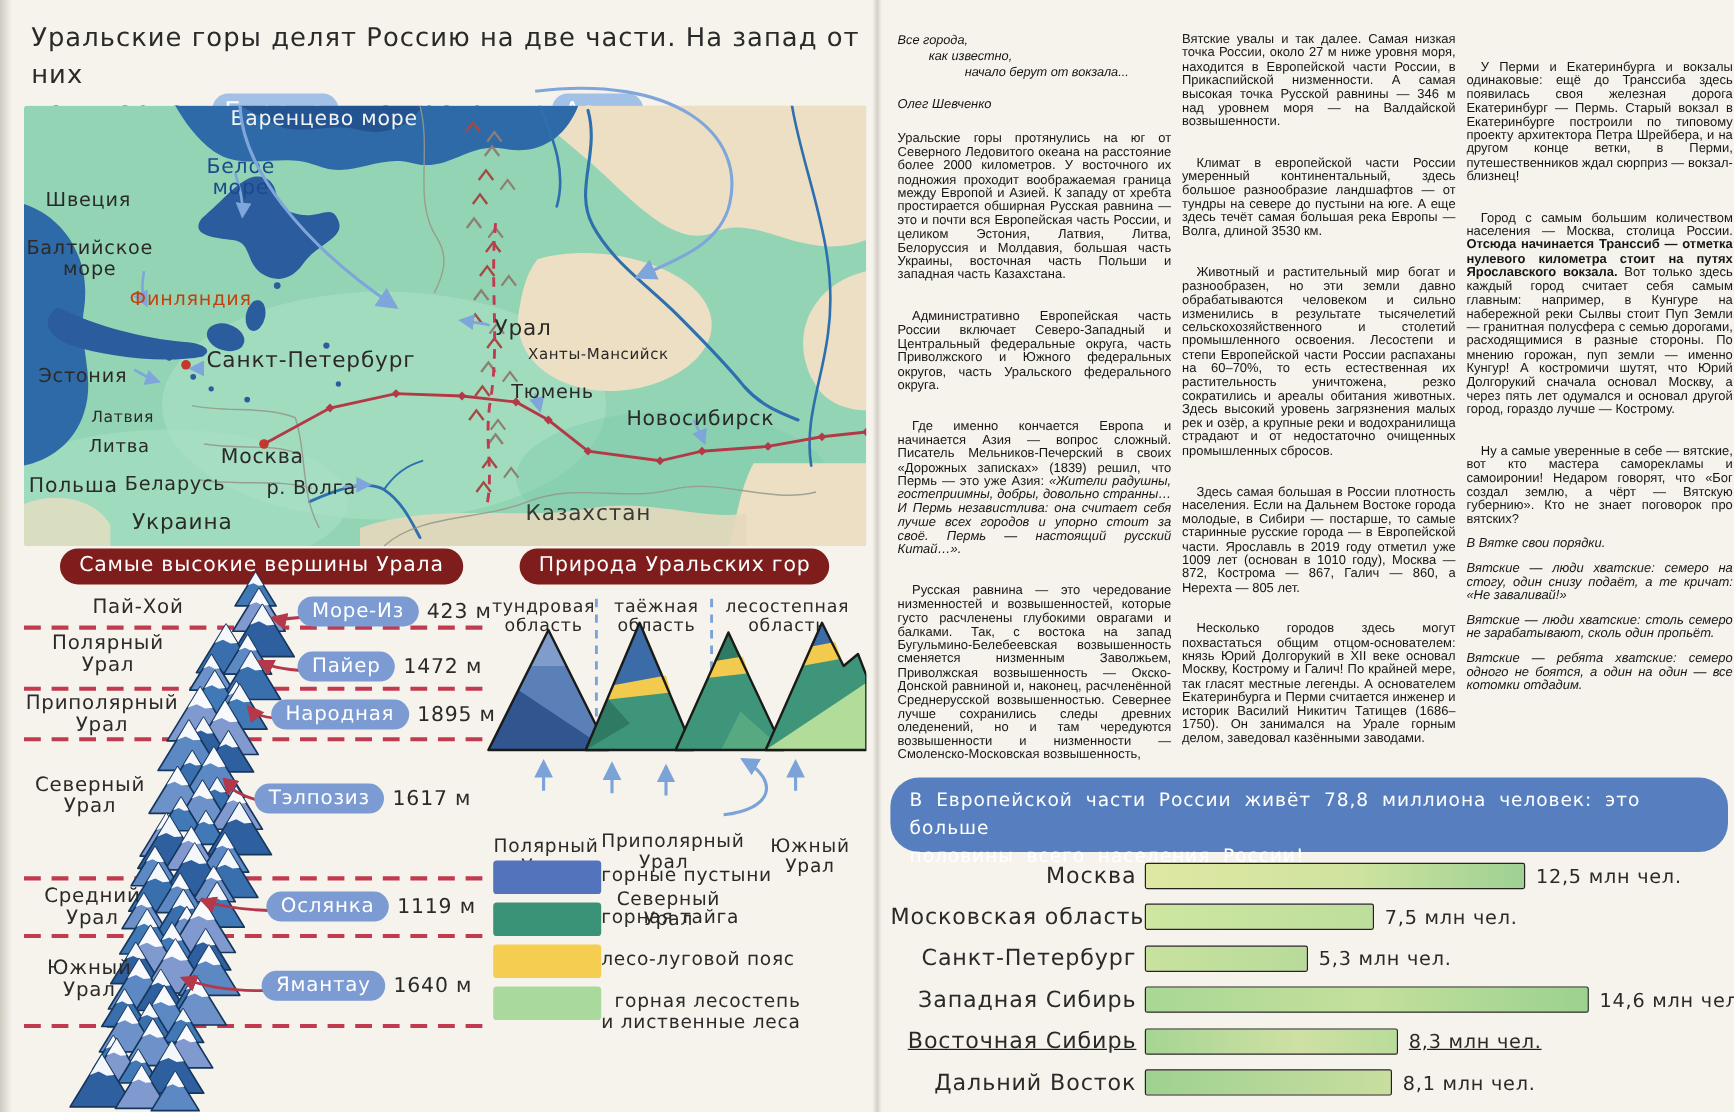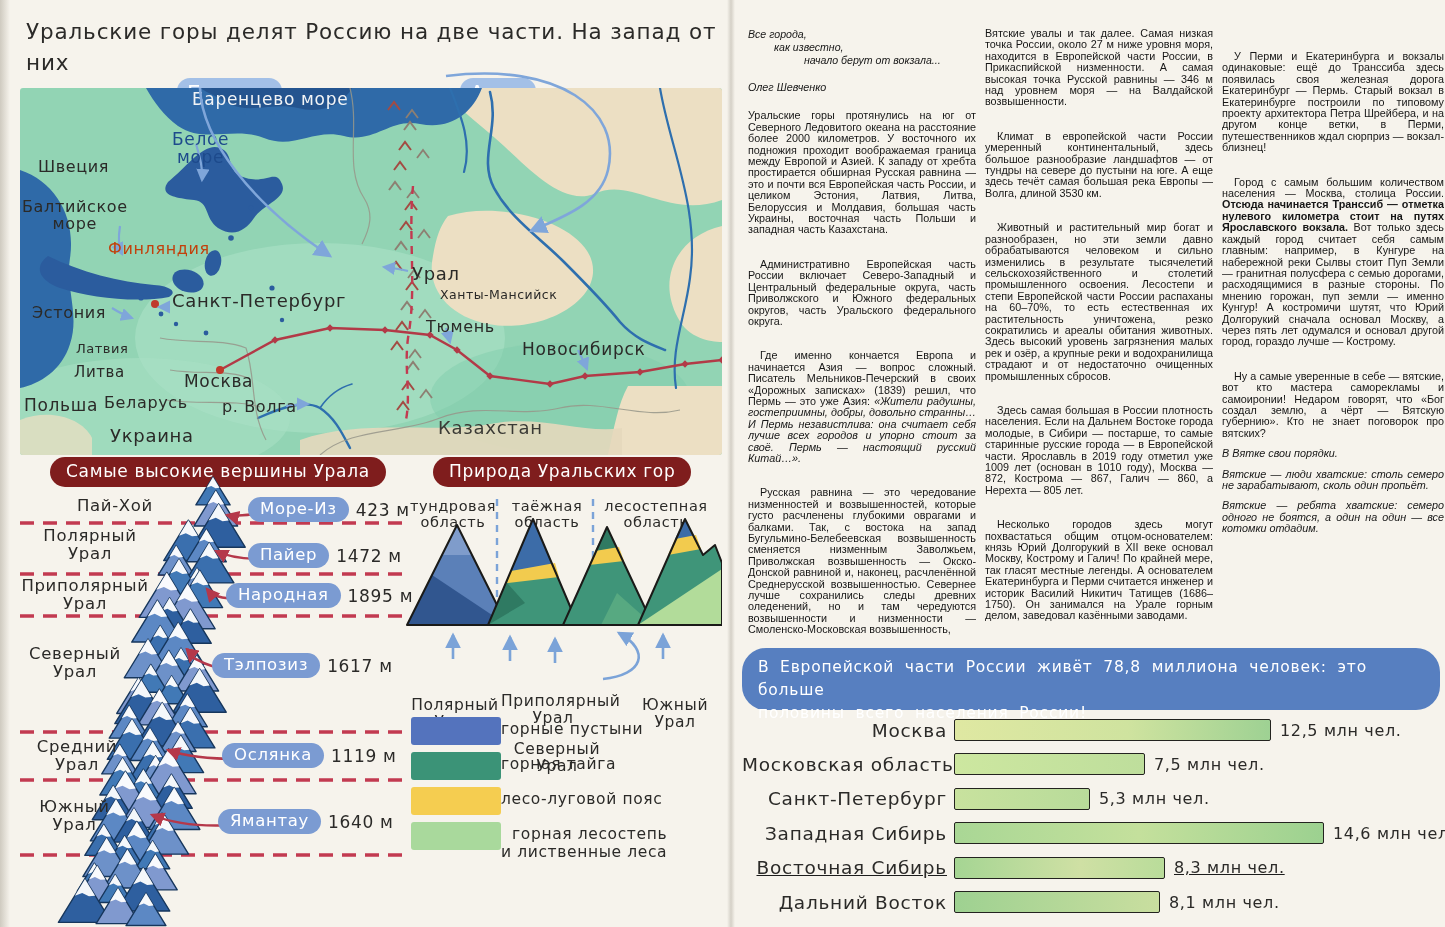--- a/index.html
+++ b/index.html
@@ -527,20 +527,21 @@
         <div class="para ind"><span class="seg-n">Климат в европейской части России умеренный континентальный, здесь большое разнообразие ландшафтов — от тундры на севере до пустыни на юге. А еще здесь течёт самая большая река Европы — Волга, длиной 3530 км.</span></div>
         <div class="para ind"><span class="seg-n">Животный и растительный мир богат и разнообразен, но эти земли давно обрабатываются человеком и сильно изменились в результате тысячелетий сельскохозяйственного и столетий промышленного освоения. Лесостепи и степи Европейской части России распаханы на 60–70%, то есть естественная их растительность уничтожена, резко сократились и ареалы обитания животных. Здесь высокий уровень загрязнения малых рек и озёр, а крупные реки и водохранилища страдают и от недостаточно очищенных промышленных сбросов.</span></div>
         <div class="para ind"><span class="seg-n">Здесь самая большая в России плотность населения. Если на Дальнем Востоке города молодые, в Сибири — постарше, то самые старинные русские города — в Европейской части. Ярославль в 2019 году отметил уже 1009 лет (основан в 1010 году), Москва — 872, Кострома — 867, Галич — 860, а Нерехта — 805 лет.</span></div>
         <div class="para ind"><span class="seg-n">Несколько городов здесь могут похвастаться общим отцом-основателем: князь Юрий Долгорукий в XII веке основал Москву, Кострому и Галич! По крайней мере, так гласят местные легенды. А основателем Екатеринбурга и Перми считается инженер и историк Василий Никитич Татищев (1686–1750). Он занимался на Урале горным делом, заведовал казёнными заводами.</span></div>
       </div>
     <div class="article-col" style="left:485px;width:222px;" id="col-2">
         <div class="para ind"><span class="seg-n">У Перми и Екатеринбурга и вокзалы одинаковые: ещё до Транссиба здесь появилась своя железная дорога Екатеринбург — Пермь. Старый вокзал в Екатеринбурге построили по типовому проекту архитектора Петра Шрейбера, и на другом конце ветки, в Перми, путешественников ждал сюрприз — вокзал-близнец!</span></div>
         <div class="para ind"><span class="seg-n">Город с самым большим количеством населения — Москва, столица России. </span><span class="seg-b">Отсюда начинается Транссиб — отметка нулевого километра стоит на путях Ярославского вокзала.</span><span class="seg-n"> Вот только здесь каждый город считает себя самым главным: например, в Кунгуре на набережной реки Сылвы стоит Пуп Земли — гранитная полусфера с семью дорогами, расходящимися в разные стороны. По мнению горожан, пуп земли — именно Кунгур! А костромичи шутят, что Юрий Долгорукий сначала основал Москву, а через пять лет одумался и основал другой город, гораздо лучше — Кострому.</span></div>
         <div class="para ind"><span class="seg-n">Ну а самые уверенные в себе — вятские, вот кто мастера саморекламы и самоиронии! Недаром говорят, что «Бог создал землю, а чёрт — Вятскую губернию». Кто не знает поговорок про вятских?</span></div>
         <div class="para gap"><span class="seg-i">В Вятке свои порядки.</span></div>
+        <div class="para gap"><span class="seg-i">Вятские — люди хватские: семеро на стогу, один снизу подаёт, а те кричат: «Не заваливай!»</span></div>
         <div class="para gap"><span class="seg-i">Вятские — люди хватские: столь семеро не зарабатывают, сколь один пропьёт.</span></div>
         <div class="para gap"><span class="seg-i">Вятские — ребята хватские: семеро одного не боятся, а один на один — все котомки отдадим.</span></div>
       </div>
 
     <div id="banner">
       <div class="b-line hand">В Европейской части России живёт 78,8 миллиона человек: это больше</div>
       <div class="b-line hand">половины всего населения России!</div>
     </div>
 
     <div id="chart">

